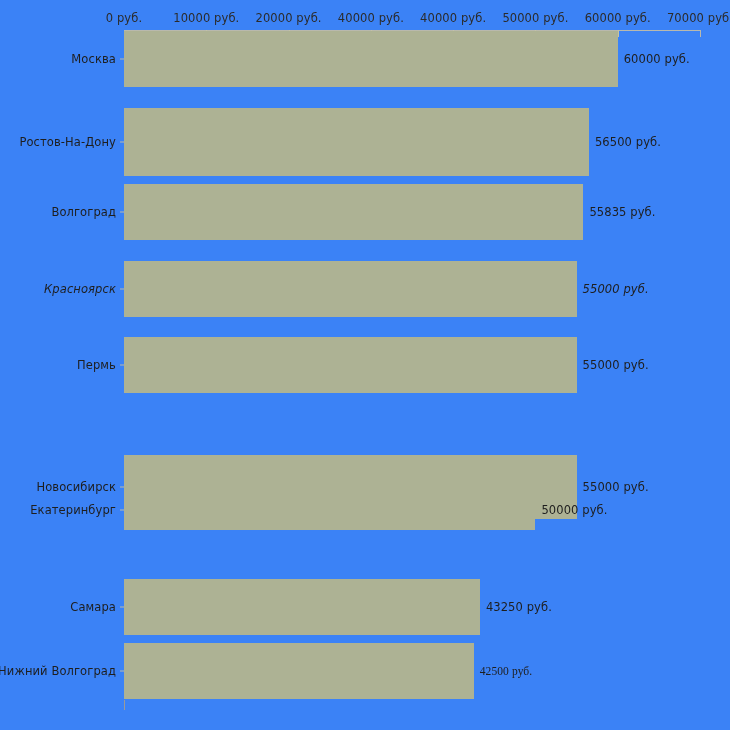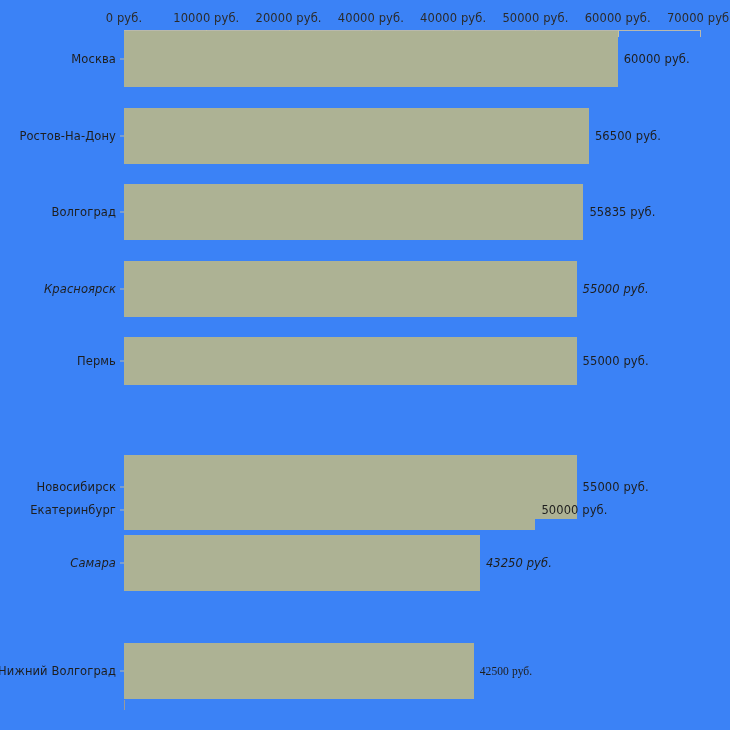--- a/index.html
+++ b/index.html
@@ -133,57 +133,57 @@
       <div class="tick-label" style="left: 700px;">70000 руб.</div>
     </div>
 
   <div class="plot" id="plot-area">
       <div class="bar-row" style="top: 31px; height: 56px;">
         <div class="cat-label">Москва</div>
         <div class="cat-tick"></div>
         <div class="bar" title="Москва — 60000 руб." style="width: 493.714px; background: rgb(173, 178, 148);"></div>
         <div class="value-label" style="left: 623.714px;">60000 руб.</div>
       </div>
-      <div class="bar-row" style="top: 107.5px; height: 56px;">
+      <div class="bar-row" style="top: 107.5px; height: 68px;">
         <div class="cat-label">Ростов-На-Дону</div>
         <div class="cat-tick"></div>
         <div class="bar" title="Ростов-На-Дону — 56500 руб." style="width: 464.914px; background: rgb(173, 178, 148);"></div>
         <div class="value-label" style="left: 594.914px;">56500 руб.</div>
       </div>
       <div class="bar-row" style="top: 184px; height: 56px;">
         <div class="cat-label">Волгоград</div>
         <div class="cat-tick"></div>
         <div class="bar" title="Волгоград — 55835 руб." style="width: 459.442px; background: rgb(173, 178, 148);"></div>
         <div class="value-label" style="left: 589.442px;">55835 руб.</div>
       </div>
       <div class="bar-row" style="top: 260.5px; height: 56px; font-style: italic;">
         <div class="cat-label">Красноярск</div>
         <div class="cat-tick"></div>
         <div class="bar" title="Красноярск — 55000 руб." style="width: 452.571px; background: rgb(173, 178, 148);"></div>
         <div class="value-label" style="left: 582.571px;">55000 руб.</div>
       </div>
-      <div class="bar-row" style="top: 337px; height: 48px;">
+      <div class="bar-row" style="top: 337px; height: 56px;">
         <div class="cat-label">Пермь</div>
         <div class="cat-tick"></div>
         <div class="bar" title="Пермь — 55000 руб." style="width: 452.571px; background: rgb(173, 178, 148);"></div>
         <div class="value-label" style="left: 582.571px;">55000 руб.</div>
       </div>
       <div class="bar-row" style="top: 413.5px; height: 64px; margin-top: 41px;">
         <div class="cat-label">Новосибирск</div>
         <div class="cat-tick"></div>
         <div class="bar" title="Новосибирск — 55000 руб." style="width: 452.571px; background: rgb(173, 178, 148);"></div>
         <div class="value-label" style="left: 582.571px;">55000 руб.</div>
       </div>
       <div class="bar-row" style="top: 490px; height: 40px;">
         <div class="cat-label">Екатеринбург</div>
         <div class="cat-tick"></div>
         <div class="bar" title="Екатеринбург — 50000 руб." style="width: 411.429px; background: rgb(173, 178, 148);"></div>
         <div class="value-label" style="left: 541.429px;">50000 руб.</div>
       </div>
-      <div class="bar-row" style="top: 535px; height: 56px; font-style: italic;">
+      <div class="bar-row" style="top: 579px; height: 56px;">
         <div class="cat-label">Самара</div>
         <div class="cat-tick"></div>
         <div class="bar" title="Самара — 43250 руб." style="width: 355.886px; background: rgb(173, 178, 148);"></div>
         <div class="value-label" style="left: 485.886px;">43250 руб.</div>
       </div>
       <div class="bar-row" style="top: 643px; height: 56px;">
         <div class="cat-label">Нижний Волгоград</div>
         <div class="cat-tick"></div>
         <div class="bar" title="Нижний Новгород — 42500 руб." style="width: 349.714px; background: rgb(173, 178, 148);"></div>
         <div class="value-label" style="left: 479.714px; font-family: Liberation Serif, serif;">42500 руб.</div>

